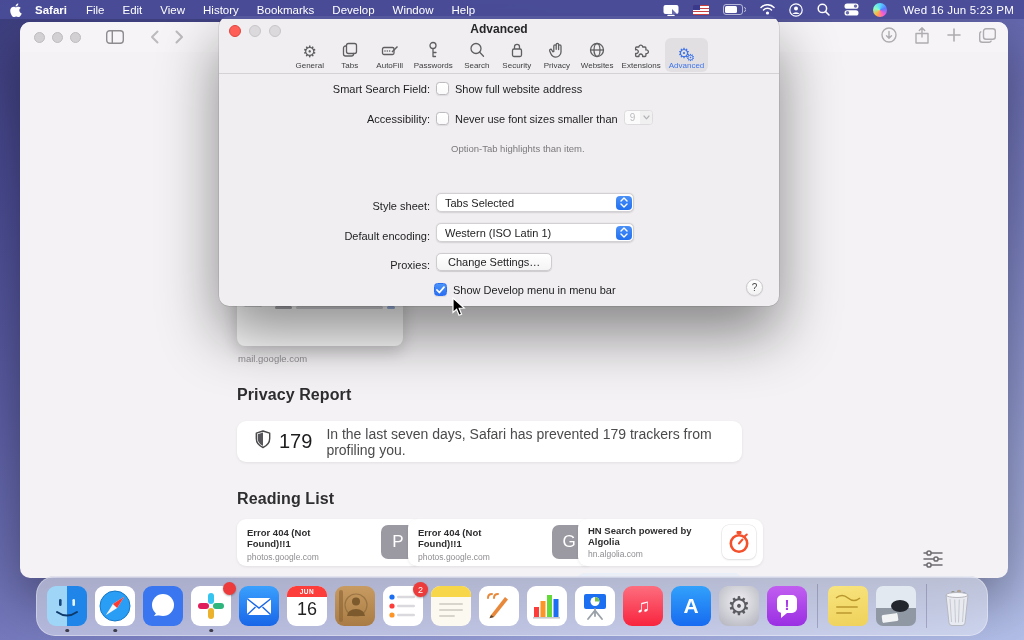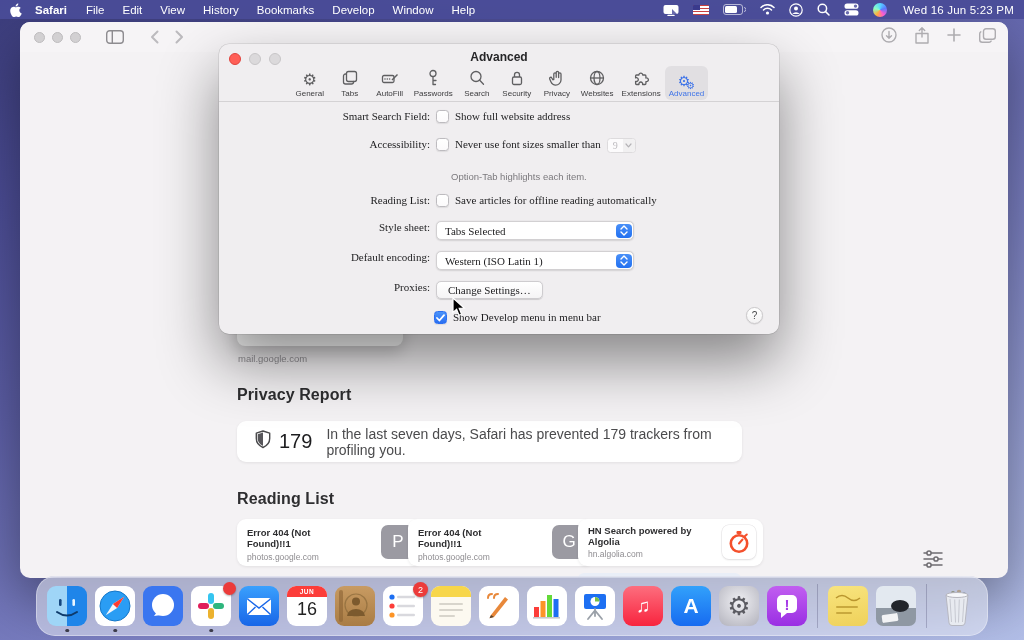--- a/index.html
+++ b/index.html
@@ -48,38 +48,38 @@
   .rcard{position:absolute;top:497px;width:185px;height:47px;background:#fff;border-radius:9px;
     box-shadow:0 1px 3px rgba(0,0,0,.08);padding:8px 10px;}
   .rcard .t{font-size:9.5px;font-weight:bold;color:#2e2e30;line-height:1.2;width:106px;}
   .rcard .d{font-size:8.5px;color:#8e8c90;margin-top:2px;}
   .rtile{position:absolute;right:7px;top:6px;width:34px;height:34px;border-radius:7px;background:#9b9aa2;
     display:flex;align-items:center;justify-content:center;color:#fff;font-size:17px;}
   .rtile.white{background:#fff;box-shadow:0 0 0 .5px #e4e2e4,0 1px 2px rgba(0,0,0,.12);}
   .sliver{position:absolute;left:558px;top:551px;width:163px;height:6px;background:#e9eef7;border-radius:8px 8px 0 0;}
   .customize{position:absolute;left:903px;top:528px;}
   
-  .dialog{position:absolute;left:219px;top:44px;width:560px;height:290px;border-radius:10px;
+  .dialog{position:absolute;left:219px;top:16px;width:560px;height:290px;border-radius:10px;
     background:#f0eef0;box-shadow:0 0 0 .5px rgba(0,0,0,.15),0 28px 60px rgba(0,0,0,.45);z-index:30;}
   .dtl{position:absolute;top:9px;left:10px;display:flex;}
   .dtl .b{width:12px;height:12px;border-radius:50%;margin-right:8px;}
   .b.red{background:#ff5f57;border:.5px solid #e0443e;}
   .b.gray{background:#dbd9db;border:.5px solid #c8c6c8;}
   .dtitle{position:absolute;top:6px;left:0;right:0;text-align:center;font-size:12px;font-weight:bold;color:#262628;}
   .ptabs{position:absolute;top:22px;left:0;right:0;display:flex;justify-content:center;}
   .ptab{display:flex;flex-direction:column;align-items:center;padding:3px 4px 2px;border-radius:6px;min-width:40px;}
   .ptab .ic{height:19px;display:flex;align-items:flex-end;justify-content:center;color:#5f5f61;}
   .ptab .lb{font-size:8px;color:#3c3c3e;margin-top:1px;white-space:nowrap;}
   .ptab.sel{background:#e1dfe2;}
   .ptab.sel .lb,.ptab.sel .ic{color:#3f74e8;}
   .gearglyph{font-size:16px;line-height:16px;}
   .adv-g1{font-size:14px;line-height:14px}
   .adv-g2{font-size:10px;line-height:10px;margin-left:-4px;margin-bottom:-3px}
   .dsep{position:absolute;top:57px;left:0;right:0;border-top:1px solid #d4d2d4;}
-  .frow{position:absolute;left:0;display:flex;align-items:flex-start;font-size:11px;color:#1d1d1f;font-family:Liberation Serif, serif;}
+  .frow{position:absolute;left:0;display:flex;align-items:flex-end;font-size:11px;color:#1d1d1f;}
   .flabel{width:211px;text-align:right;margin-right:6px;color:#1d1d1f;}
   .cb{width:13px;height:13px;border-radius:3.5px;background:linear-gradient(#fff,#fbfafb);
     border:.5px solid #bdbbbf;box-shadow:0 .5px 1px rgba(0,0,0,.08);margin-right:6px;flex:none;}
   .cb.on{background:linear-gradient(#4a93f9,#2a6ff2);border-color:#2a6ff2;display:flex;align-items:center;justify-content:center;}
   .note{position:absolute;font-size:9.5px;color:#7b797d;}
   .select{width:198px;height:19px;background:#fff;border:.5px solid #d2d0d2;border-radius:5px;
     box-shadow:0 .5px 1.5px rgba(0,0,0,.12);position:relative;display:flex;align-items:center;
     padding-left:8px;font-size:11px;color:#1d1d1f;}
   .stepper{position:absolute;right:1.5px;top:1.5px;bottom:1.5px;width:16px;border-radius:4px;
     background:linear-gradient(#4a90f8,#2270f0);display:flex;flex-direction:column;align-items:center;justify-content:center;gap:1px;}
@@ -424,27 +424,22 @@
     <span class="mini">
       <span class="v">9</span>
       <span class="ch">
           <svg width="7" height="5" viewBox="0 0 7 5">
             <path d="M1,1 L3.5,3.8 L6,1" stroke="#b4b2b6" stroke-width="1.2" fill="none" stroke-linecap="round" stroke-linejoin="round"></path>
           </svg>
         </span>
     </span>
   </div>
 
-  <div class="note" style="top:127px;left:232px">Option-Tab highlights each item.</div>
-
-  <div class="frow" style="top:150px">
-    <span class="flabel">Reading List:</span>
-    <span class="cb"></span>
-    <span>Save articles for offline reading automatically</span>
-  </div>
+  <div class="note" style="top:127px;left:232px">Option-Tab highlights than item.</div>
+
 
   <div class="frow" style="top:177px">
     <span class="flabel">Style sheet:</span>
     <span class="select">
       <span>Tabs Selected</span>
       <span class="stepper">
         <svg width="8" height="5" viewBox="0 0 8 5">
             <path d="M1,4 L4,1 L7,4" stroke="#fff" stroke-width="1.4" fill="none" stroke-linecap="round" stroke-linejoin="round"></path>
           </svg>
         <svg width="8" height="5" viewBox="0 0 8 5">

